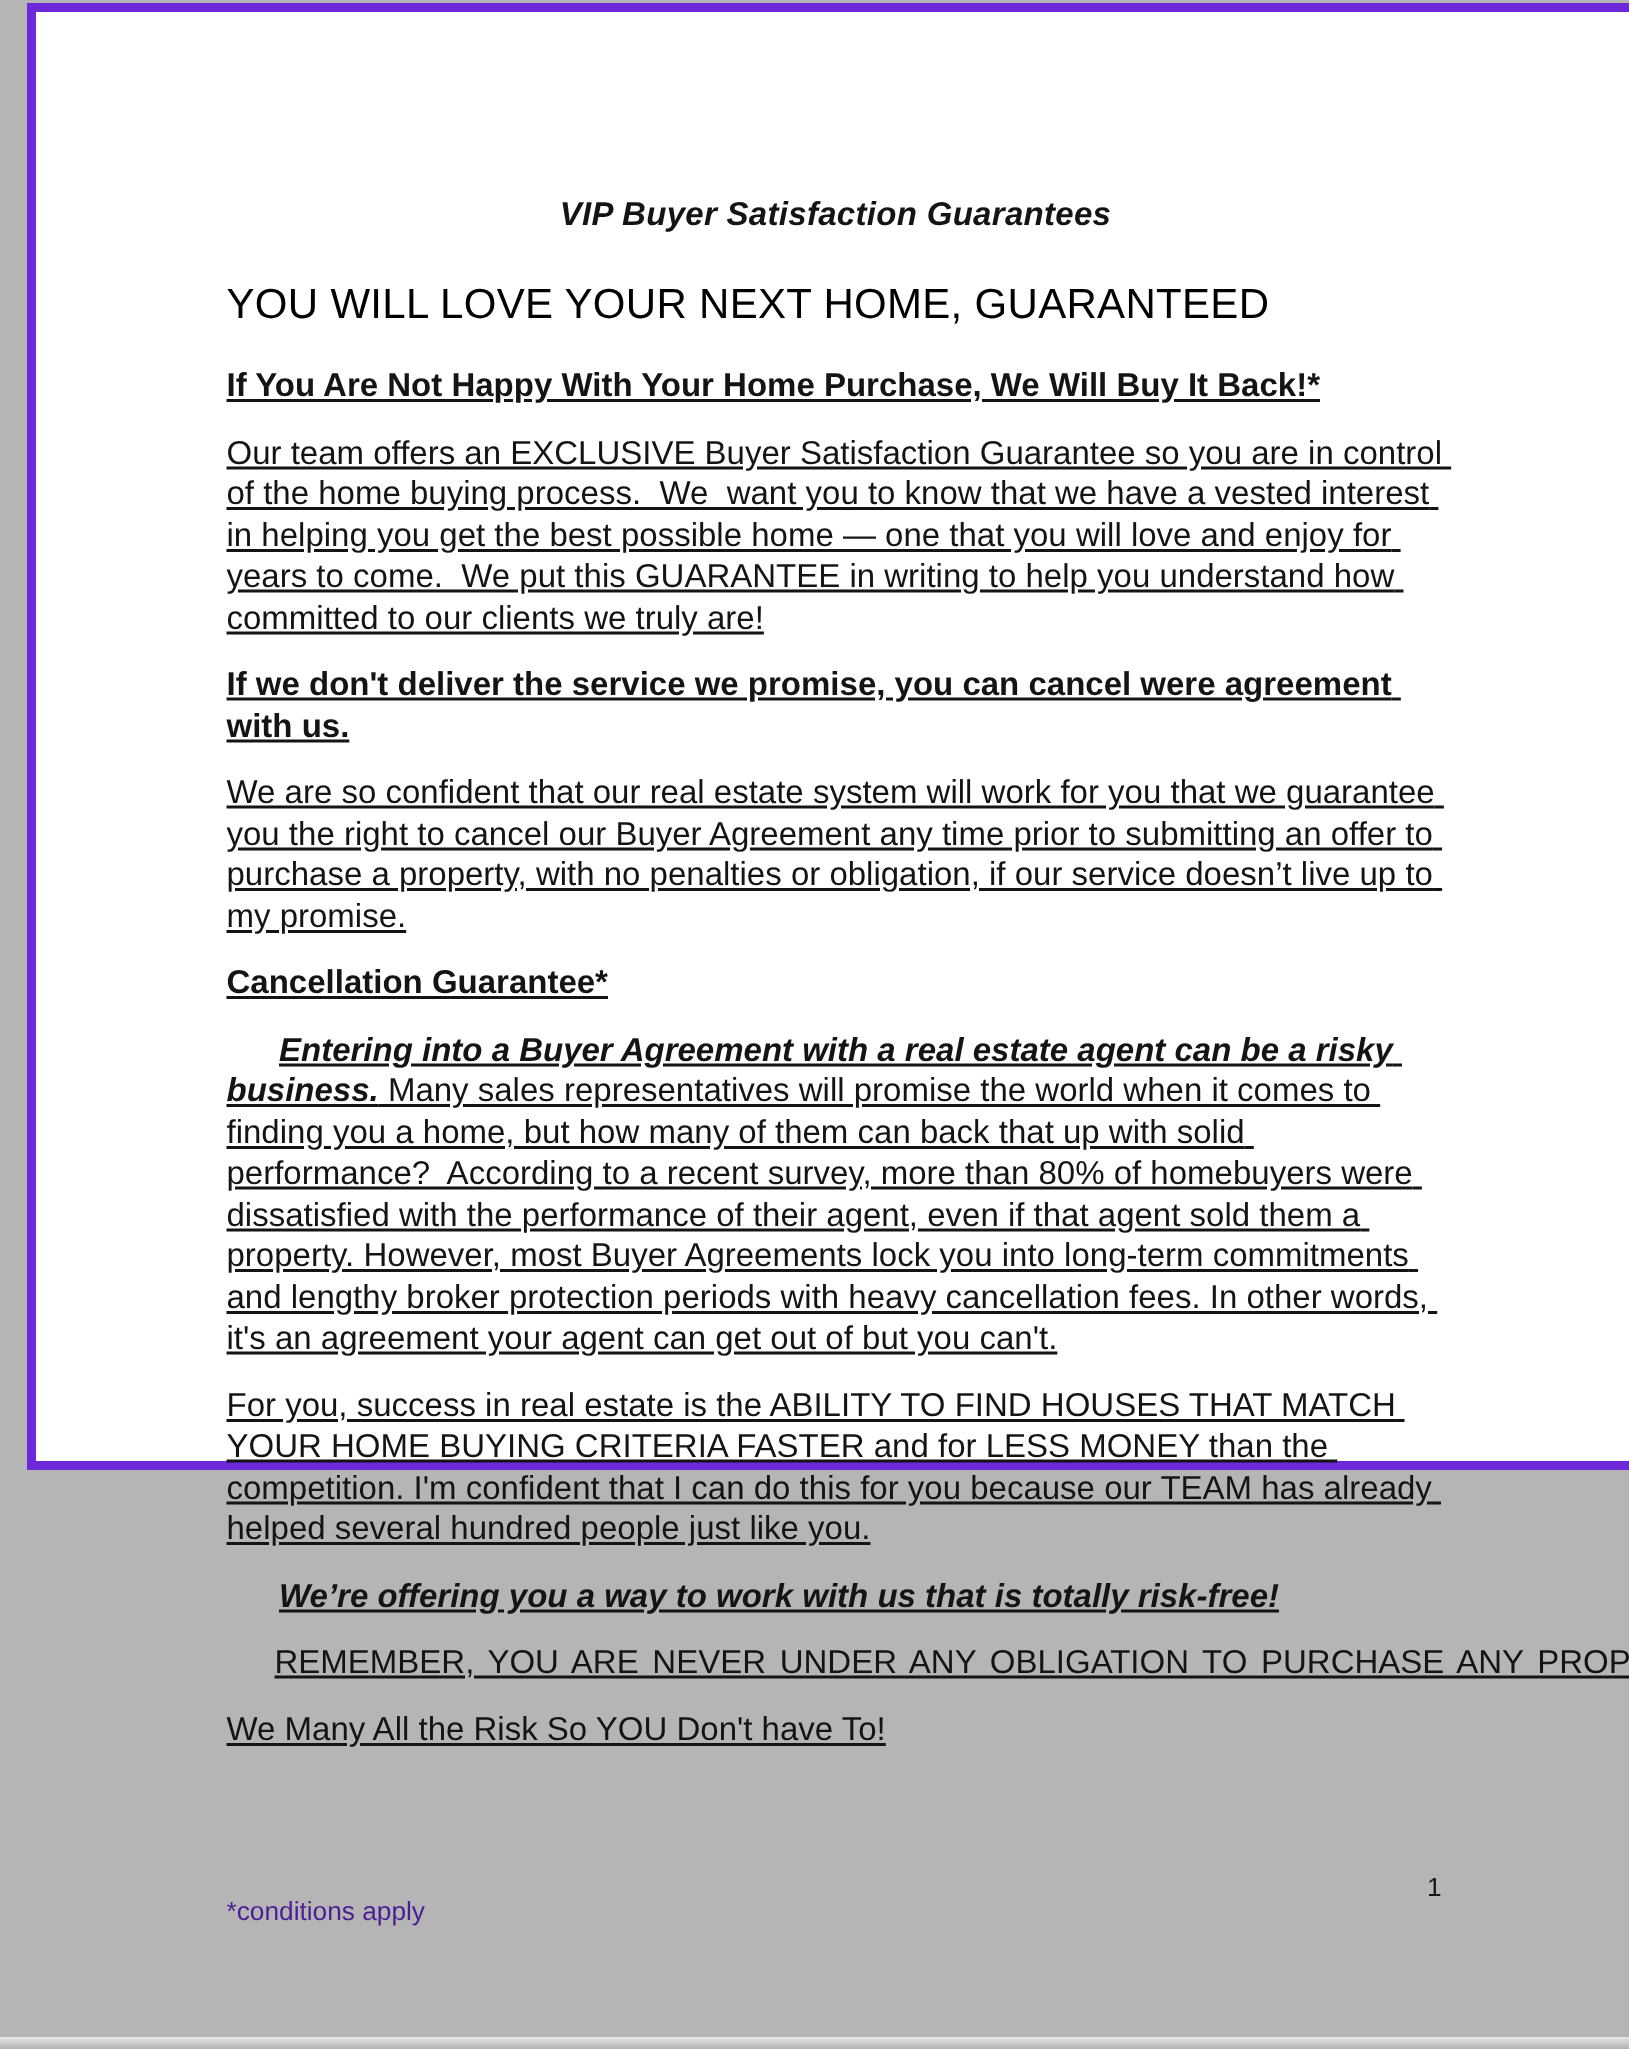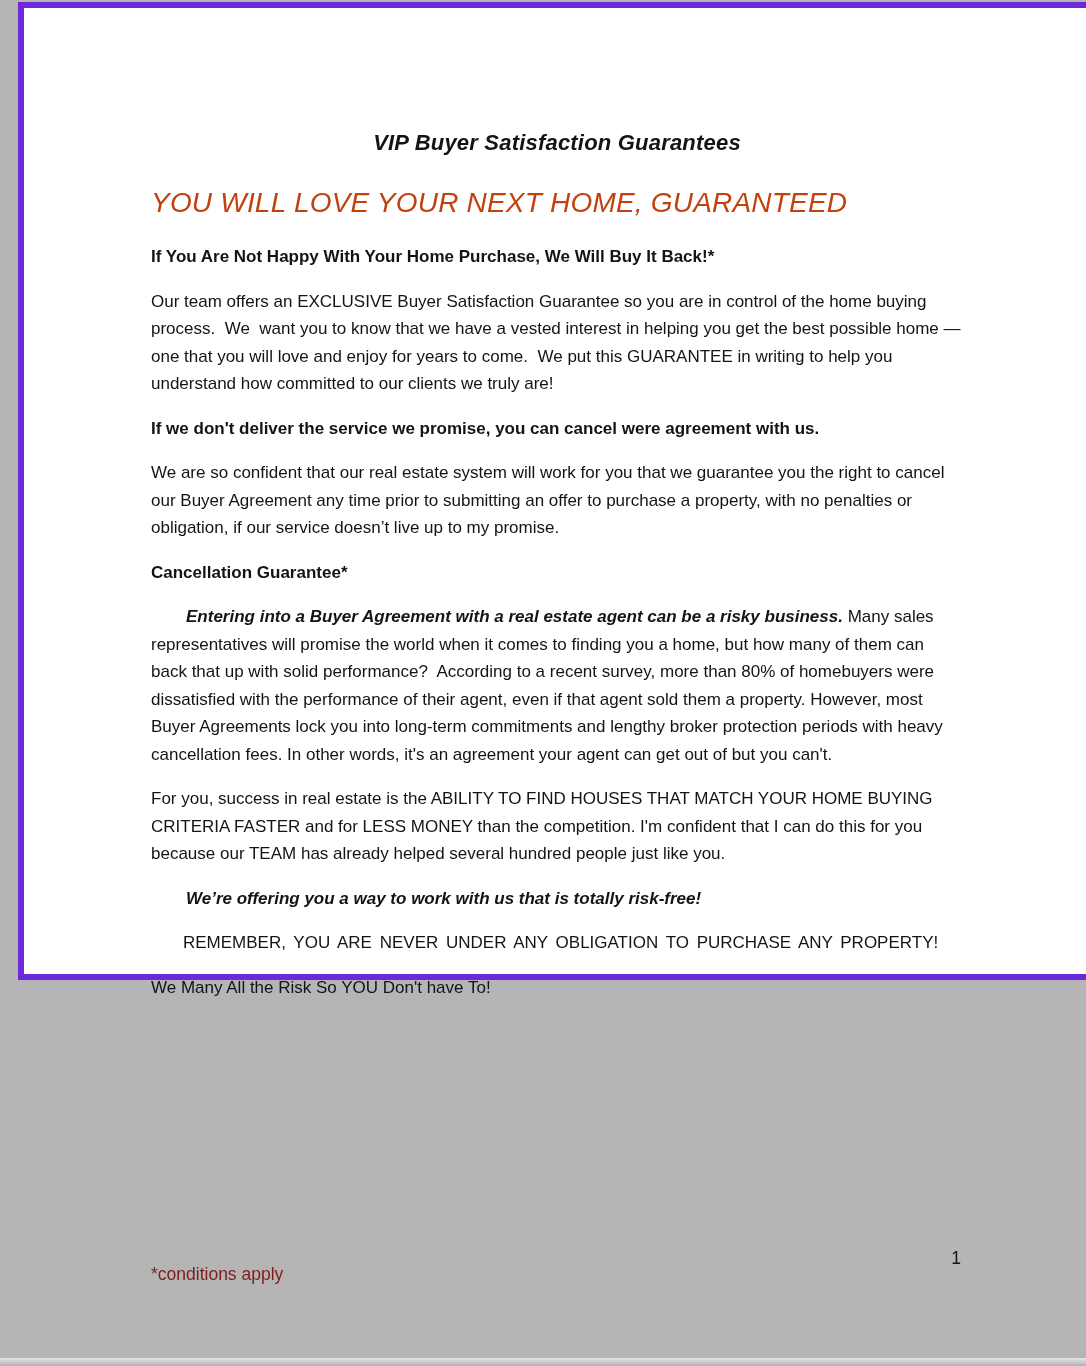--- a/index.html
+++ b/index.html
@@ -39,23 +39,24 @@
   }
   .headline {
     margin: 26px 0 0 0;
     font-size: 28px;
     line-height: 38px;
     font-weight: 400;
     letter-spacing: 0.2px;
   }
   .para {
     margin: 17px 0 0 0;
-    font-size: 17px;
+    font-size: 22px;
     line-height: 27.5px;
     white-space: pre-wrap;
+    text-decoration: underline;
   }
   .para.heading {
     margin-top: 21px;
   }
   .para .b { font-weight: 700; }
   .para .i { font-style: italic; margin-left: 35px; }
   .para.spread {
     word-spacing: 3px;
     white-space: nowrap;
     margin-left: 32px;
@@ -65,38 +66,38 @@
     top: 1240px;
     right: 128px;
     font-size: 17.5px;
     color: #141414;
   }
   .footnote {
     position: absolute;
     top: 1256px;
     left: 127px;
     font-size: 17.5px;
-    color: #7f1d1d;
+    color: #4c1d95;
   }
   .bottom-shade {
     position: absolute;
     left: 0;
     bottom: 0;
     width: 100%;
     height: 8px;
     background: linear-gradient(#e8e8e8, #b0b0b0);
   }
 </style>
 </head>
 <body>
 
 <div class="page">
   <div class="doc">
     <h1 class="title">VIP Buyer Satisfaction Guarantees</h1>
-    <h2 class="headline" style="color: #c2410c; font-style: italic;">YOU WILL LOVE YOUR NEXT HOME, GUARANTEED</h2>
+    <h2 class="headline" style="color: #000000;">YOU WILL LOVE YOUR NEXT HOME, GUARANTEED</h2>
     <div>
         <p class="para heading"><span class="b">If You Are Not Happy With Your Home Purchase, We Will Buy It Back!*</span></p>
         <p class="para body"><span>Our team offers an EXCLUSIVE Buyer Satisfaction Guarantee so you are in control of the home buying process.  We  want you to know that we have a vested interest in helping you get the best possible home — one that you will love and enjoy for years to come.  We put this GUARANTEE in writing to help you understand how committed to our clients we truly are!</span></p>
         <p class="para body"><span class="b">If we don't deliver the service we promise, you can cancel were agreement with us.</span></p>
         <p class="para body"><span>We are so confident that our real estate system will work for you that we guarantee you the right to cancel our Buyer Agreement any time prior to submitting an offer to purchase a property, with no penalties or obligation, if our service doesn’t live up to my promise.</span></p>
         <p class="para body"><span class="b">Cancellation Guarantee*</span></p>
         <p class="para body"><span class="b i">Entering into a Buyer Agreement with a real estate agent can be a risky business.</span><span> Many sales representatives will promise the world when it comes to finding you a home, but how many of them can back that up with solid performance?  According to a recent survey, more than 80% of homebuyers were dissatisfied with the performance of their agent, even if that agent sold them a property. However, most Buyer Agreements lock you into long-term commitments and lengthy broker protection periods with heavy cancellation fees. In other words, it's an agreement your agent can get out of but you can't.</span></p>
         <p class="para body"><span>For you, success in real estate is the ABILITY TO FIND HOUSES THAT MATCH YOUR HOME BUYING CRITERIA FASTER and for LESS MONEY than the competition. I'm confident that I can do this for you because our TEAM has already helped several hundred people just like you.</span></p>
         <p class="para body"><span class="b i">We’re offering you a way to work with us that is totally risk-free!</span></p>
         <p class="para spread"><span>REMEMBER, YOU ARE NEVER UNDER ANY OBLIGATION TO PURCHASE ANY PROPERTY!</span></p>

